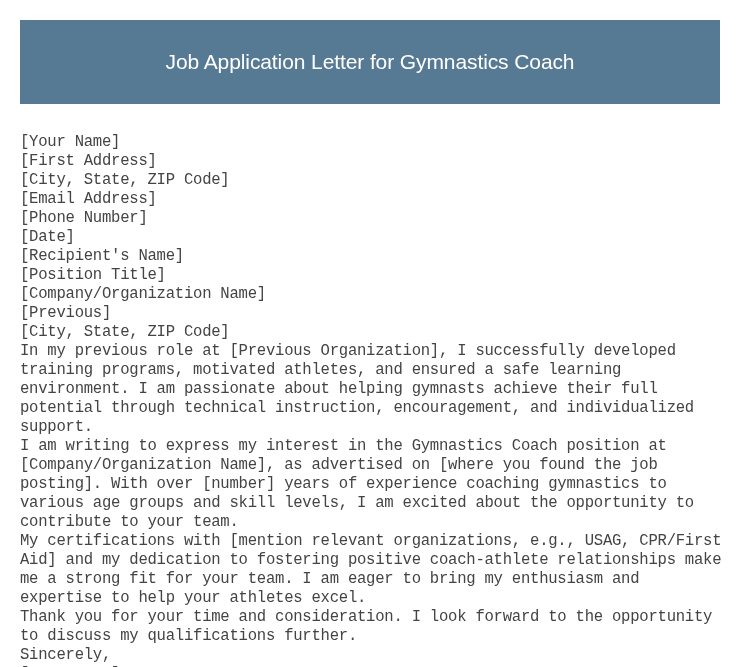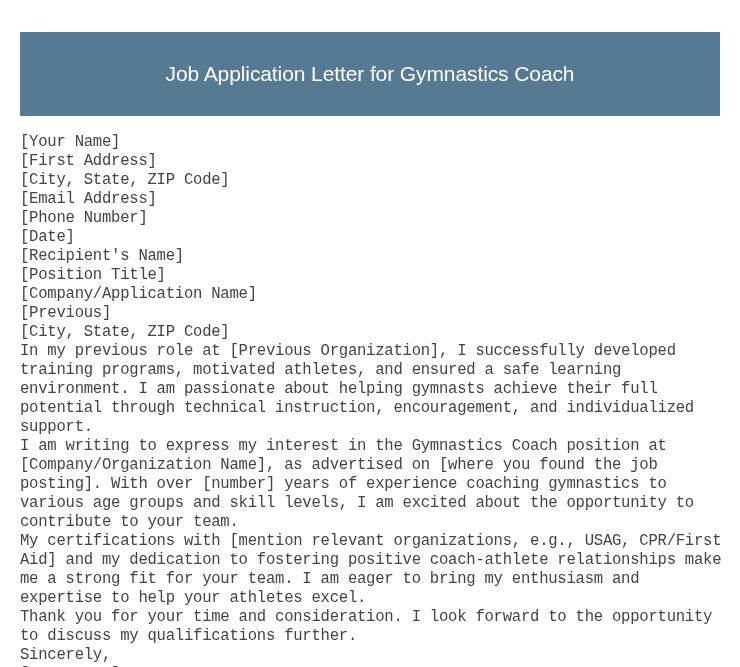--- a/index.html
+++ b/index.html
@@ -17,21 +17,20 @@
     .header {
       position: absolute;
       left: 20px;
       top: 20px;
       width: 700px;
       height: 84px;
       background: #577a94;
       display: flex;
       align-items: center;
       justify-content: center;
-      margin-top: 12px;
     }
     .header h1 {
       margin: 0;
       font-weight: normal;
       font-size: 21px;
       color: #ffffff;
       letter-spacing: -0.1px;
     }
     .letter {
       position: absolute;
@@ -61,21 +60,21 @@
     <span class="line">[Your Name]</span>
     <span class="line">[First Address]</span>
     <span class="line">[City, State, ZIP Code]</span>
     <span class="line">[Email Address]</span>
     <span class="line">[Phone Number]</span>
   </div>
   <span class="line">[Date]</span>
   <div>
     <span class="line">[Recipient's Name]</span>
     <span class="line">[Position Title]</span>
-    <span class="line">[Company/Application Name]</span>
+    <span class="line">[Company/Organization Name]</span>
     <span class="line">[Previous]</span>
     <span class="line">[City, State, ZIP Code]</span>
   </div>
   <p class="para">In my previous role at [Previous Organization], I successfully developed training programs, motivated athletes, and ensured a safe learning environment. I am passionate about helping gymnasts achieve their full potential through technical instruction, encouragement, and individualized support.</p>
   <p class="para">I am writing to express my interest in the Gymnastics Coach position at [Company/Organization Name], as advertised on [where you found the job posting]. With over [number] years of experience coaching gymnastics to various age groups and skill levels, I am excited about the opportunity to contribute to your team.</p>
   <p class="para">My certifications with [mention relevant organizations, e.g., USAG, CPR/First Aid] and my dedication to fostering positive coach-athlete relationships make me a strong fit for your team. I am eager to bring my enthusiasm and expertise to help your athletes excel.</p>
   <p class="para">Thank you for your time and consideration. I look forward to the opportunity to discuss my qualifications further.</p>
   <span class="line">Sincerely,</span>
   <span class="line">[Your Name]</span>
 </div>

